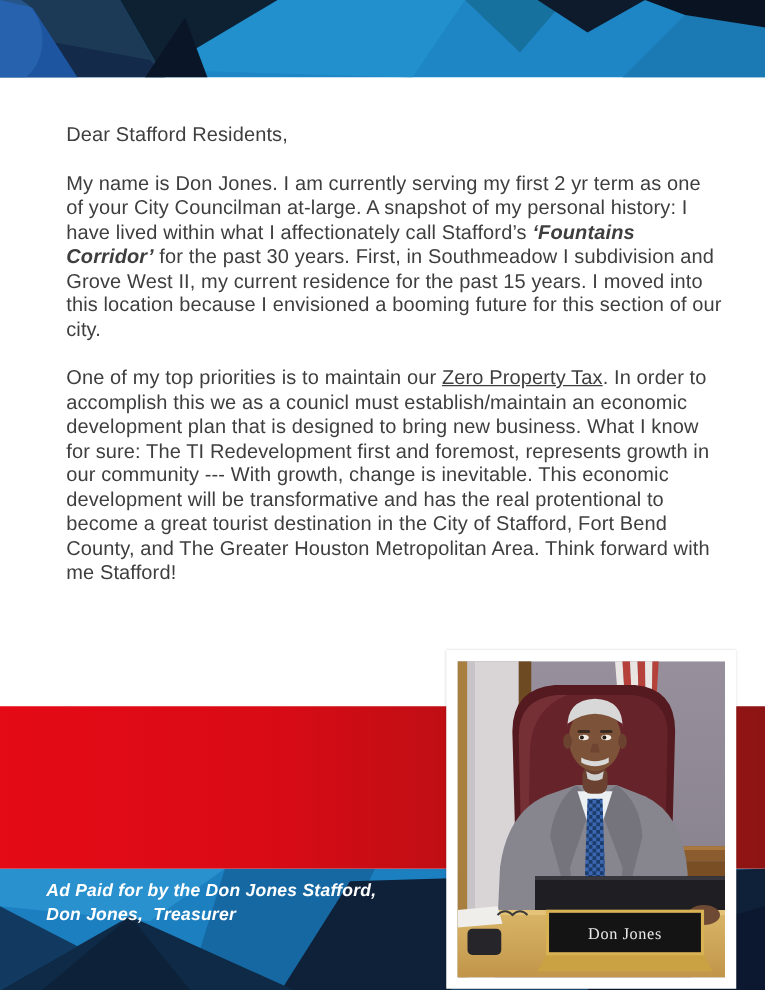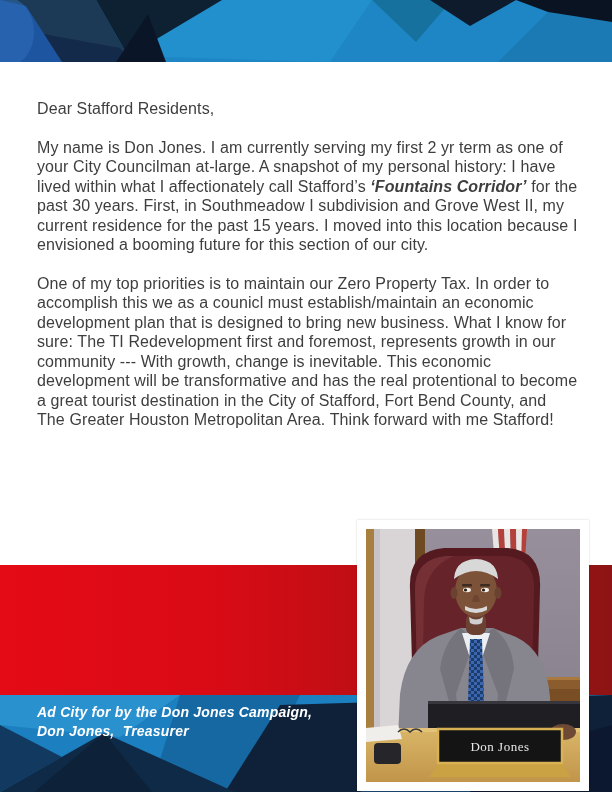--- a/index.html
+++ b/index.html
@@ -9,23 +9,23 @@
   }
   
   .header-band{position:absolute;left:0;top:0;width:612px;height:62px;}
   .footer-band{position:absolute;left:0;top:695px;width:612px;height:97px;}
   .header-band svg,.footer-band svg{display:block;}
   
   .letter{
     position:absolute;left:37px;top:99px;width:541px;
     color:#3e3e3e;font-size:16px;line-height:19.5px;letter-spacing:.1px;
   }
-  .letter p{margin:0 0 19px 0;}
+  .letter p{margin:0 0 19px 16px;}
   .letter .em-bi{font-weight:bold;font-style:italic;text-align:center;}
-  .letter .uline{}
+  .letter .uline{text-decoration:underline;}
   .letter .sig-block p{margin:0;}
   
   .red-band{
     position:absolute;left:0;top:565px;width:612px;height:130px;
     background:linear-gradient(90deg,#e40a16 0%,#d90b15 35%,#b50f14 68%,#8d1414 100%);
   }
   
   .footer-text{
     position:absolute;left:37px;top:703px;width:330px;z-index:4;
     color:#ffffff;font-weight:bold;font-style:italic;
@@ -81,21 +81,21 @@
       <polygon points="280,10 612,0 612,97 225,97" fill="#0f2138"></polygon>
       <polygon points="360,97 455,40 560,97" fill="#1b4a74"></polygon>
       <polygon points="500,62 612,30 612,97 470,97" fill="#0c1830"></polygon>
       <polygon points="0,30 62,62 0,97" fill="#123a60"></polygon>
       <polygon points="0,97 104,38 235,97" fill="#0f2a46"></polygon>
       <polygon points="34,97 104,38 152,97" fill="#0d2238"></polygon>
     </svg>
   </div>
 
   <div class="footer-text">
-    <div class="footer-line">Ad City for by the Don Jones Campaign,</div>
+    <div class="footer-line">Ad Paid for by the Don Jones Stafford,</div>
     <div class="footer-line">Don Jones,  Treasurer</div>
   </div>
 
   <div class="photo-frame">
     <svg width="214" height="253" viewBox="0 0 214 253">
       <defs>
         <linearGradient id="wallg" x1="0" y1="0" x2="0" y2="1">
           <stop offset="0" stop-color="#97909c"></stop>
             <stop offset="1" stop-color="#837c89"></stop>
         </linearGradient>

